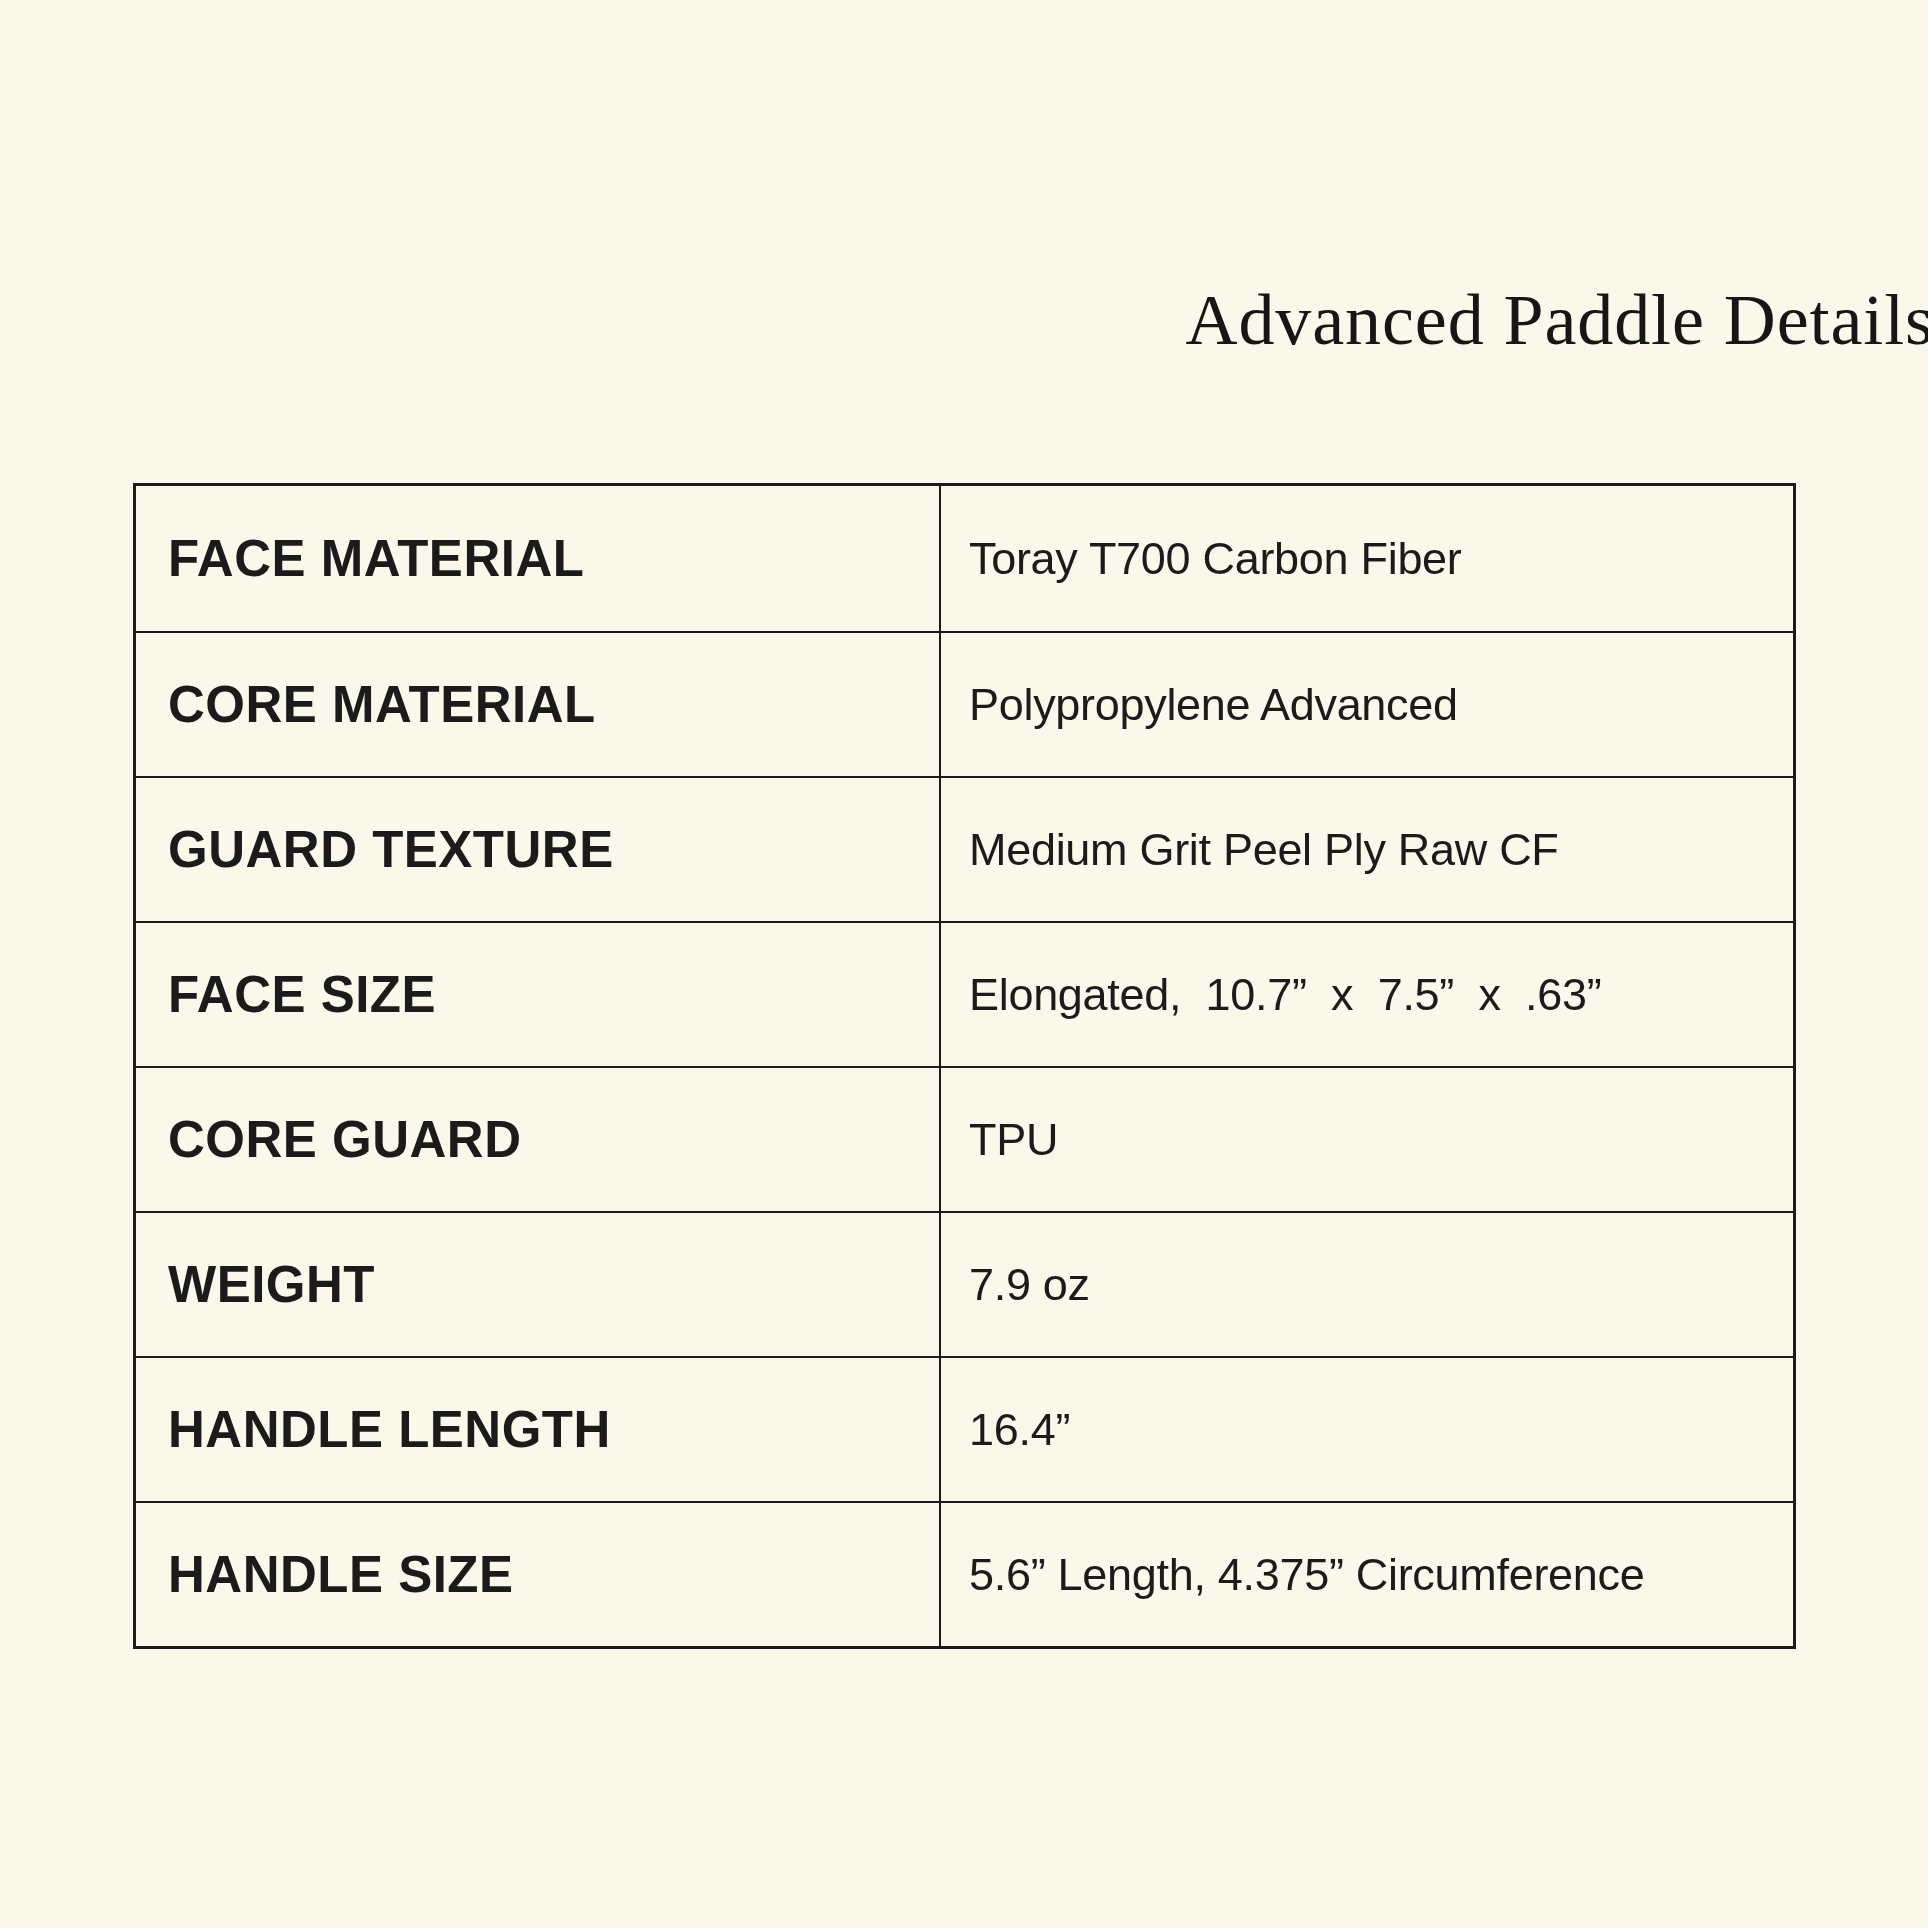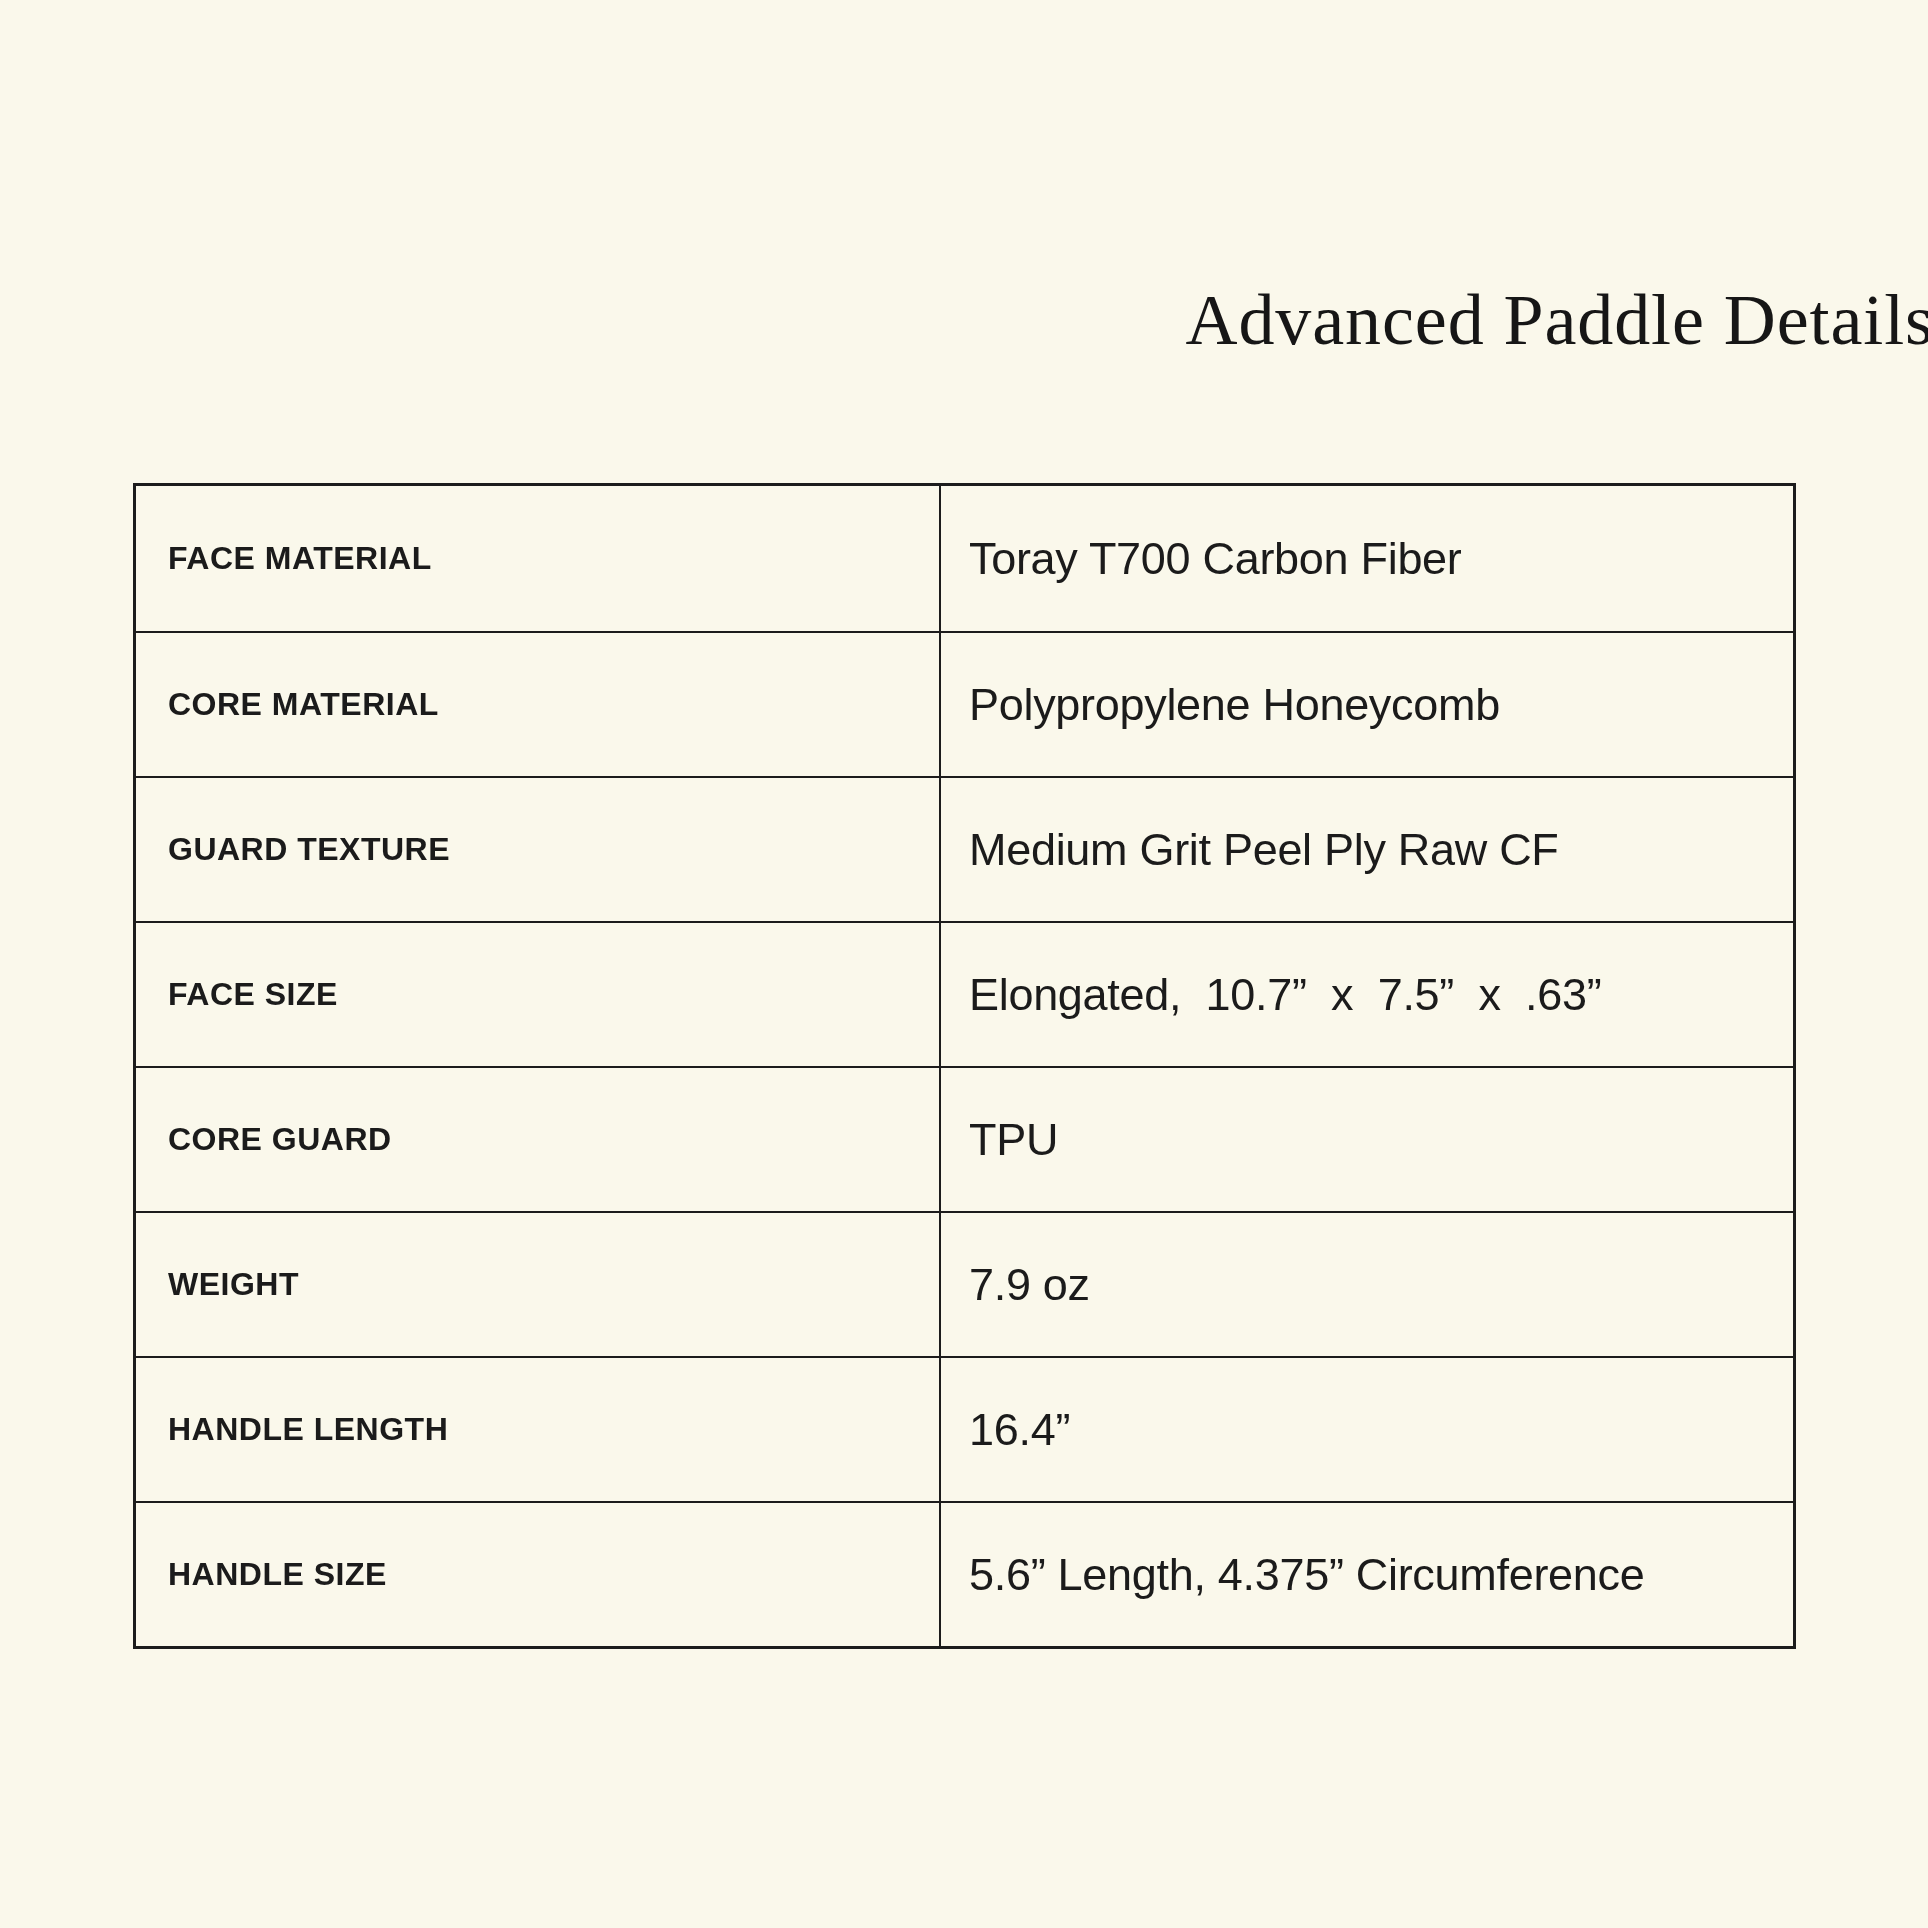--- a/index.html
+++ b/index.html
@@ -50,21 +50,21 @@
     align-items: center;
     border-top: 2.8px solid #1C1C1C;
   }
   .spec-row:first-child .cell {
     border-top: none;
   }
   .cell.label-cell {
     border-right: 2.8px solid #1C1C1C;
     padding-left: 32px;
     font-weight: 700;
-    font-size: 32px;
+    font-size: 51px;
     letter-spacing: 0.5px;
   }
   .cell.value-cell {
     padding-left: 28px;
     padding-right: 19px;
     font-weight: 400;
     font-size: 45px;
     letter-spacing: -0.3px;
     white-space: pre-wrap;
   }
@@ -74,21 +74,21 @@
 
 <h1 class="page-title">Advanced Paddle Details</h1>
 
 <div class="spec-table">
   <div class="spec-row">
     <div class="cell label-cell">FACE MATERIAL</div>
     <div class="cell value-cell">Toray T700 Carbon Fiber</div>
   </div>
   <div class="spec-row">
     <div class="cell label-cell">CORE MATERIAL</div>
-    <div class="cell value-cell">Polypropylene Honeycomb</div>
+    <div class="cell value-cell">Polypropylene Advanced</div>
   </div>
   <div class="spec-row">
     <div class="cell label-cell">GUARD TEXTURE</div>
     <div class="cell value-cell">Medium Grit Peel Ply Raw CF</div>
   </div>
   <div class="spec-row">
     <div class="cell label-cell">FACE SIZE</div>
     <div class="cell value-cell">Elongated,  10.7”  x  7.5”  x  .63”</div>
   </div>
   <div class="spec-row">

